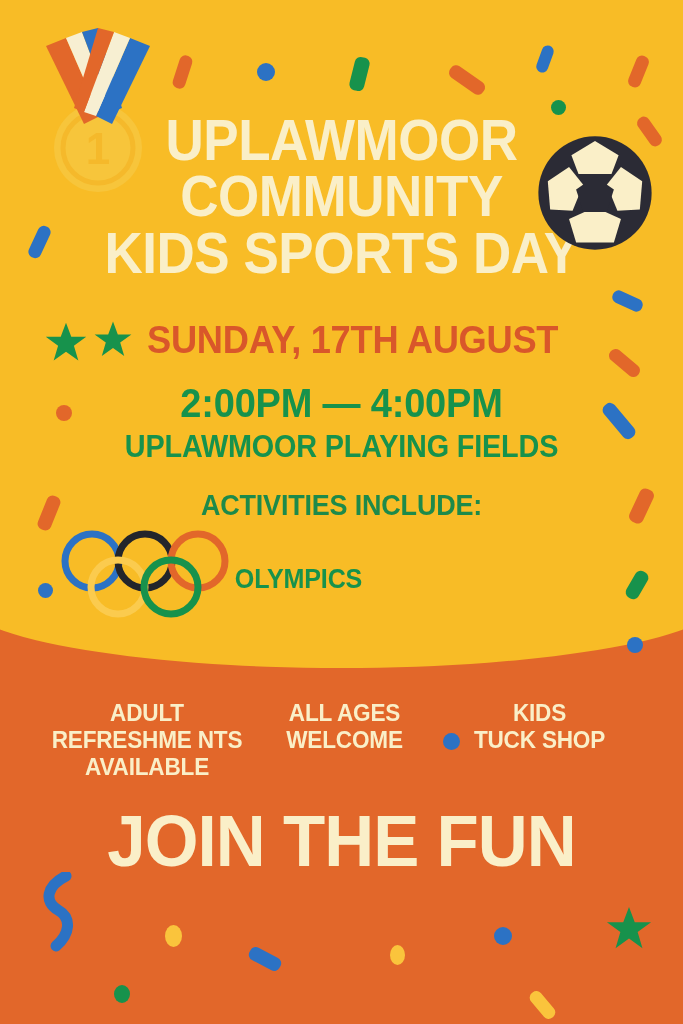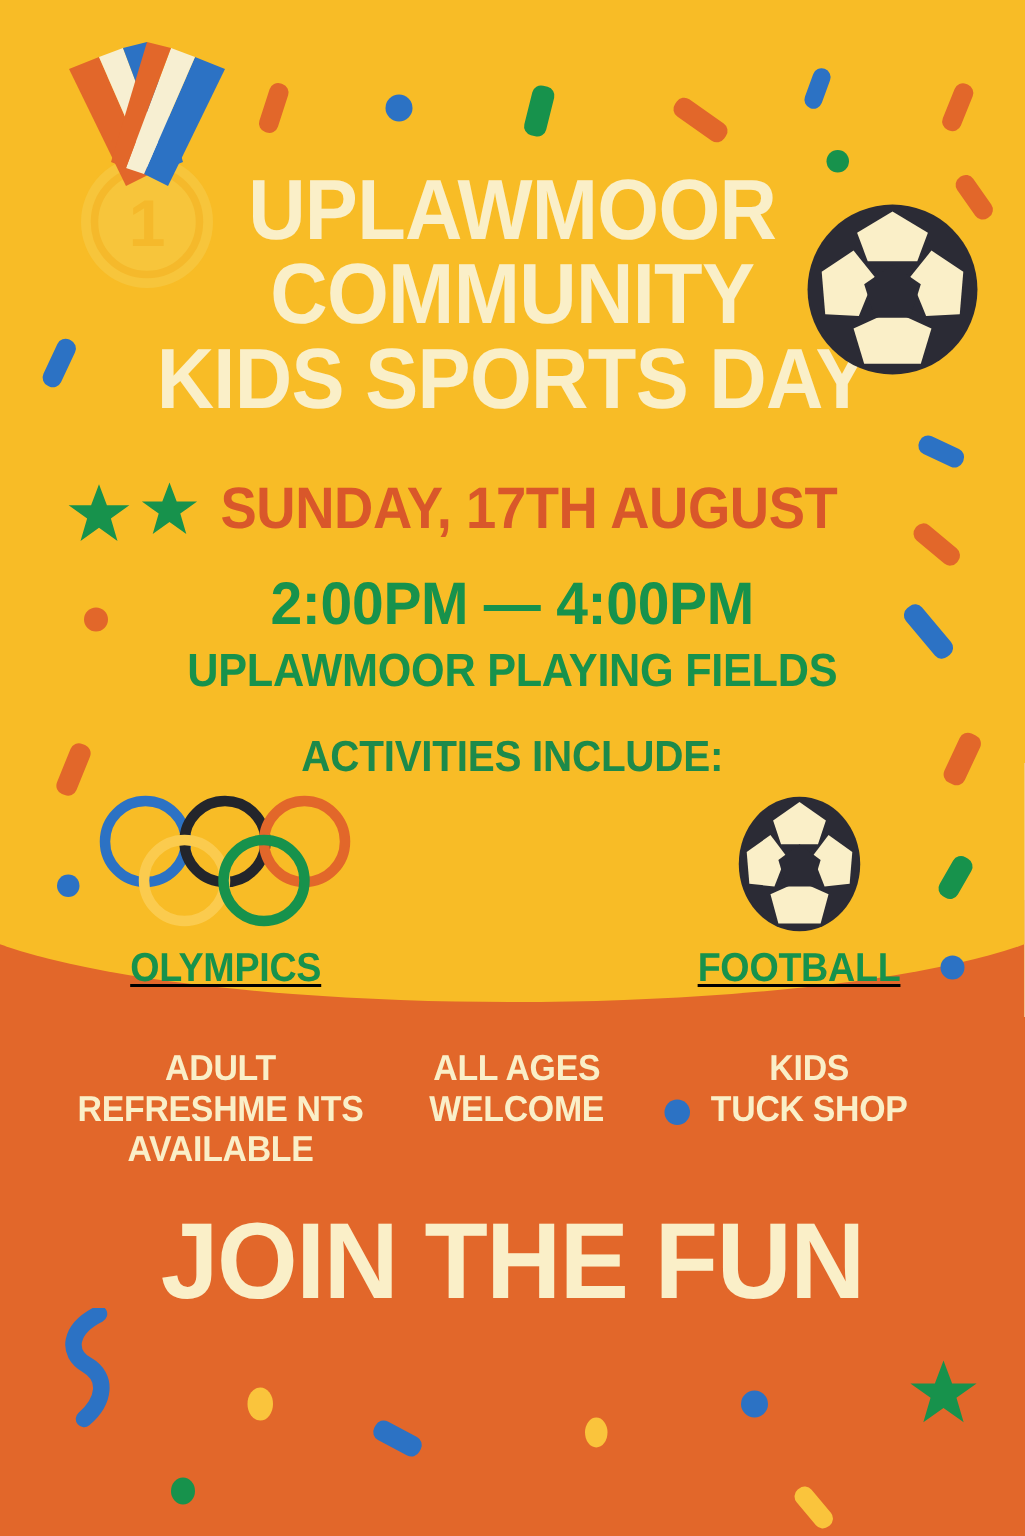--- a/index.html
+++ b/index.html
@@ -180,24 +180,23 @@
     z-index: 5;
     left: 60px;
     top: 528px;
     width: 563px;
     display: flex;
     justify-content: space-between;
     align-items: flex-end;
   }
   .activity {
     display: flex;
-    flex-direction: column;
+    flex-direction: row;
     align-items: center;
     width: 180px;
-    text-decoration: underline;
   }
   .activity .icon-box {
     height: 96px;
     display: flex;
     align-items: center;
     justify-content: center;
   }
   .activity .label {
     margin-top: 6px;
     color: #17924C;
@@ -358,35 +357,20 @@
             <circle cx="85" cy="32" r="27" stroke="#23252B"></circle>
             <circle cx="138" cy="32" r="27" stroke="#E2672A"></circle>
             <circle cx="58" cy="58" r="27" stroke="#FBCB4E"></circle>
             <circle cx="111" cy="58" r="27" stroke="#17924C"></circle>
           </g>
         </svg>
       </div>
       <div class="label">OLYMPICS</div>
     </div>
 
-    <div class="activity">
-      <div class="icon-box">
-        <svg width="88" height="94" viewBox="0 0 100 106">
-          <ellipse cx="50" cy="53" rx="46" ry="51" fill="#2B2B35"></ellipse>
-          <g fill="#FAEFC8">
-            <polygon points="50,6 70,20 64,38 36,38 30,20"></polygon>
-            <polygon points="10,44 28,31 40,47 31,70 12,68"></polygon>
-            <polygon points="90,44 72,31 60,47 69,70 88,68"></polygon>
-            <polygon points="34,98 28,76 50,66 72,76 66,98"></polygon>
-          </g>
-          <polygon points="50,38 66,50 60,70 40,70 34,50" fill="#2B2B35"></polygon>
-        </svg>
-      </div>
-      <div class="label">FOOTBALL</div>
-    </div>
 
 
   </div>
 
   <div class="info-row">
     <div class="info-block info-a">
       <span class="sub">ADULT</span>
       <span class="sub">REFRESHME NTS</span>
       <span class="sub">AVAILABLE</span>
     </div>

